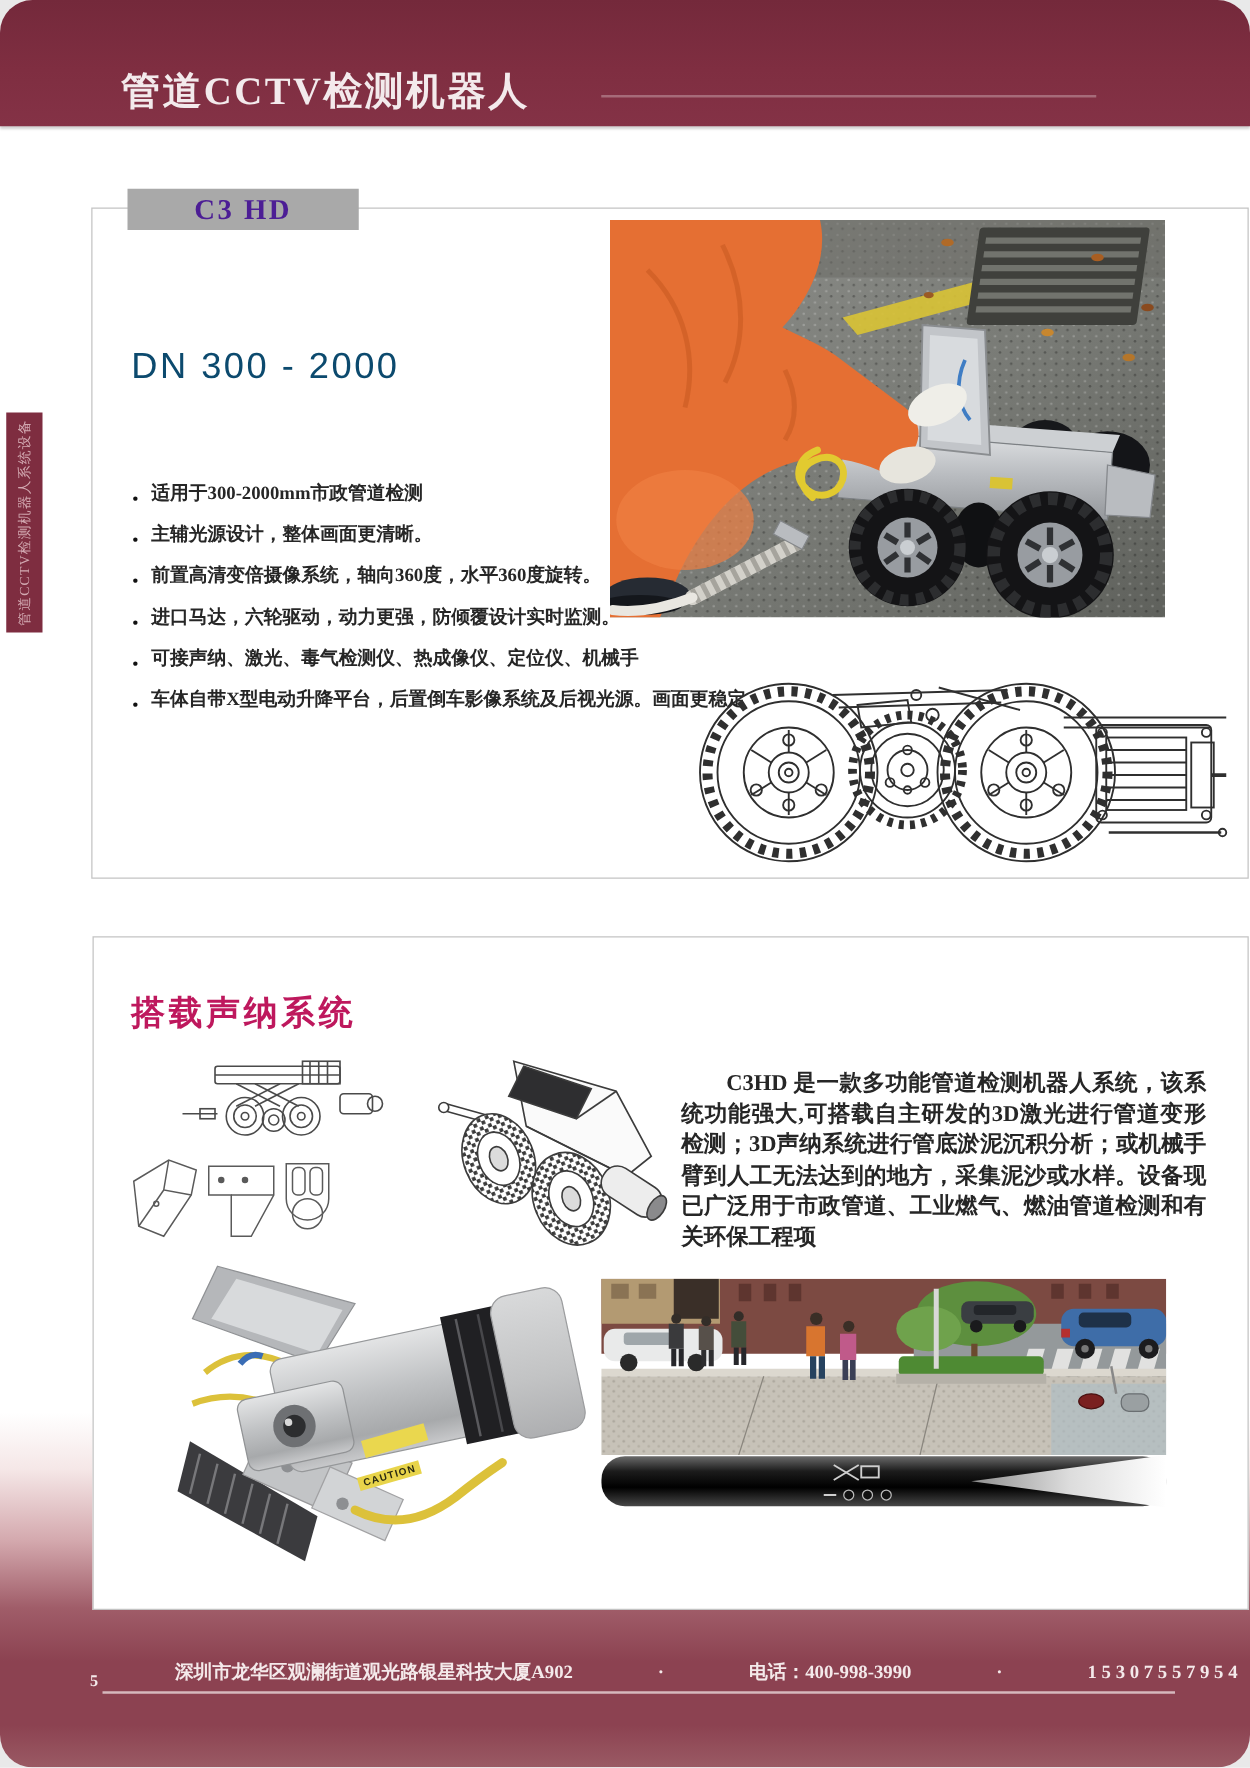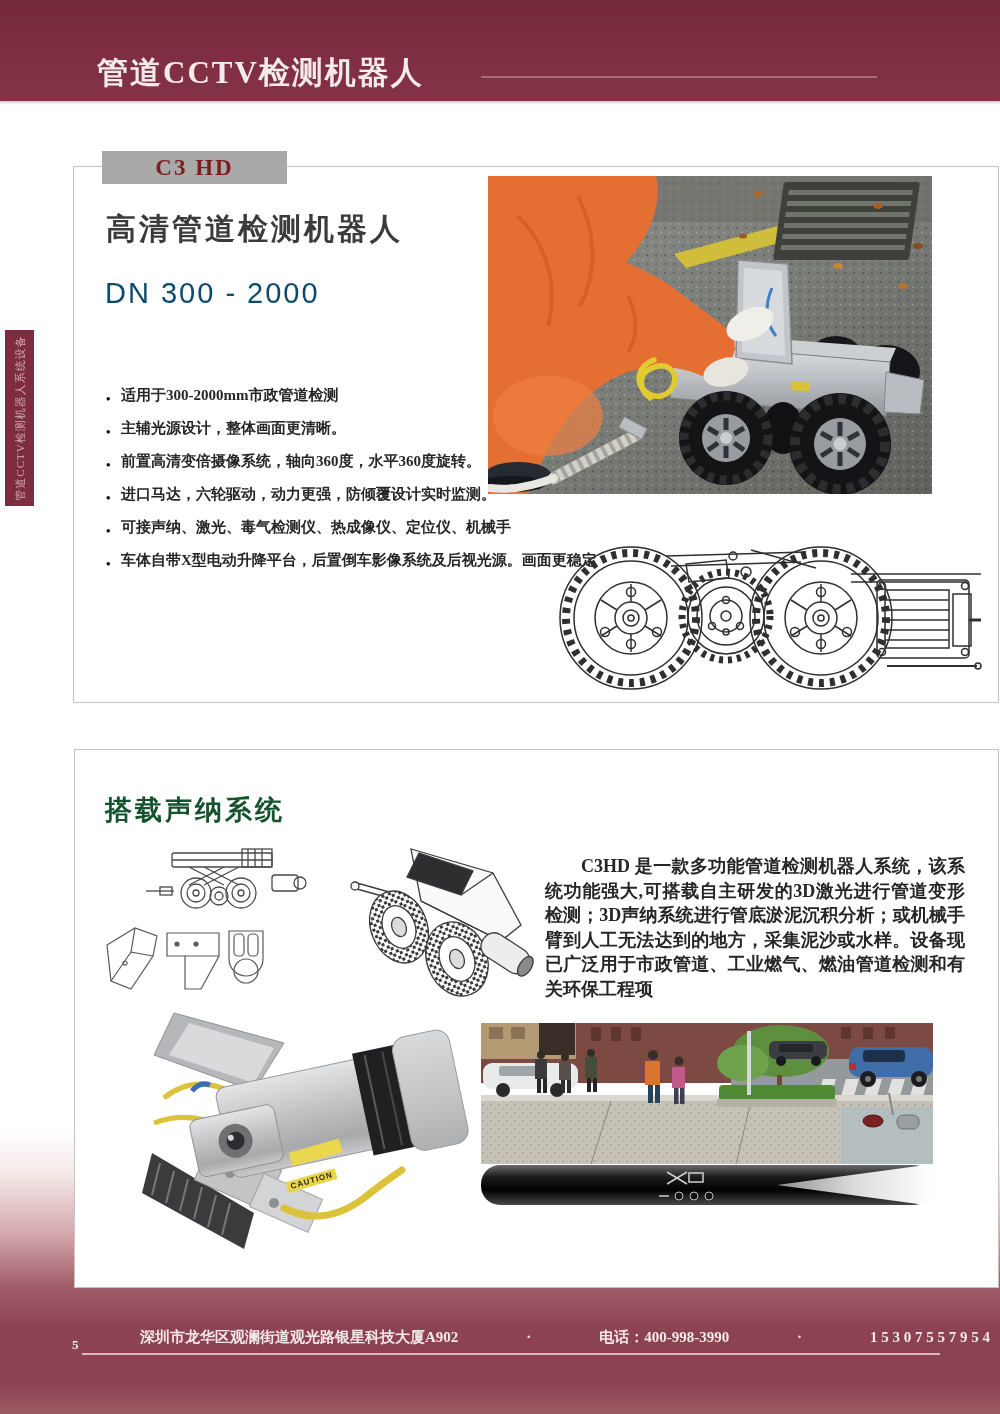--- a/index.html
+++ b/index.html
@@ -1,17 +1,17 @@
 <!DOCTYPE html>
 <html><head>
 <meta charset="utf-8">
 <style>
   html,body{margin:0;padding:0;background:#e9e9e9;}
   .page{position:relative;width:1000px;height:1414px;margin:0 auto;background:#ffffff;
-        overflow:hidden;font-family:"Liberation Serif","DejaVu Serif",serif;}
+        overflow:hidden;font-family:"Liberation Serif","DejaVu Serif",serif;border-radius:26px;}
   
   .header-band{position:absolute;left:0;top:0;width:1000px;height:101px;
                background:linear-gradient(180deg,#74293b 0%,#7f2e41 55%,#843246 100%);
                box-shadow:0 2px 2px rgba(0,0,0,.18);z-index:3;}
   .header-title{position:absolute;left:97px;top:52px;font-size:31px;font-weight:700;
                 color:#f3eaec;letter-spacing:2px;white-space:nowrap;}
   .header-rule{position:absolute;left:481px;top:76px;width:396px;height:2px;background:#a66b79;}
   
   .side-tab{position:absolute;left:5px;top:330px;width:29px;height:176px;background:#7e2d40;z-index:3;}
   .side-tab span{position:absolute;left:50%;top:50%;transform:translate(-50%,-50%) rotate(-90deg);
@@ -19,36 +19,36 @@
   
   .bottom-gradient{position:absolute;left:0;top:1130px;width:1000px;height:284px;z-index:0;
       background:linear-gradient(180deg,rgba(255,255,255,0) 0%,#f5e7e7 16%,#d4a9ae 36%,
                  #a05d69 55%,#8c4251 70%,#8c4251 88%,#9a5a64 100%);}
   
   .panel{position:absolute;background:#fff;border:1.5px solid #c3c3c3;z-index:1;}
   .panel1{left:73px;top:166px;width:924px;height:535px;}
   .panel2{left:74px;top:749px;width:923px;height:537px;}
   .model-badge{position:absolute;left:102px;top:151px;width:185px;height:33px;background:#a9a9a9;
                z-index:2;display:flex;align-items:center;justify-content:center;
-               font-size:23px;font-weight:600;color:#7f1d1d;letter-spacing:2px;}
+               font-size:23px;font-weight:600;color:#4c1d95;letter-spacing:2px;}
   .product-title{position:absolute;left:32px;top:42px;font-size:30px;font-weight:700;
                  color:#3b3b3b;letter-spacing:3px;white-space:nowrap;}
   .product-range{position:absolute;left:31px;top:110px;font-family:"Liberation Sans","DejaVu Sans",sans-serif;
                  font-size:29px;color:#0c4a6e;letter-spacing:2px;white-space:nowrap;}
   ul.features{position:absolute;left:30px;top:218px;width:540px;margin:0;padding:0;list-style:none;}
   ul.features li{position:relative;padding-left:17px;margin-bottom:12px;white-space:nowrap;
                  font-size:15px;line-height:21px;font-weight:700;color:#262626;}
   ul.features li::before{content:"•";position:absolute;left:2px;top:3px;font-size:13px;color:#111;}
   .figure{position:absolute;}
   .figure svg{display:block;width:100%;height:100%;}
   .worker-photo{left:414px;top:9px;width:444px;height:318px;}
   .robot-drawing{left:447px;top:349px;width:462px;height:182px;}
   
   .sonar-title{position:absolute;left:30px;top:42px;font-size:27px;font-weight:700;
-               color:#14532d;letter-spacing:3px;white-space:nowrap;text-align:right;}
+               color:#be185d;letter-spacing:3px;white-space:nowrap;text-align:right;}
   .sonar-desc{position:absolute;left:470px;top:104px;width:420px;font-size:18px;line-height:24.5px;
               font-weight:600;color:#262626;text-align:justify;text-indent:2em;}
   .drawing2a{left:69px;top:91px;width:170px;height:80px;}
   .drawing2b{left:26px;top:171px;width:165px;height:76px;}
   .drawing2c{left:266px;top:81px;width:195px;height:168px;}
   .sonar-photo{left:59px;top:253px;width:340px;height:251px;background:#fff;}
   .caution-label{position:absolute;left:152px;top:172px;transform:rotate(-16deg);
                  background:#e8d44a;color:#2a2a12;font-family:"Liberation Sans",sans-serif;
                  font-size:8px;font-weight:700;padding:1px 4px;letter-spacing:1px;}
   .street-photo{left:406px;top:273px;width:452px;height:141px;}
@@ -74,21 +74,20 @@
 
   <div class="side-tab">
     <span>管道CCTV检测机器人系统设备</span>
   </div>
 
   <div class="bottom-gradient"></div>
 
   <div class="model-badge">C3 HD</div>
 
   <div class="panel panel1">
-    <div class="product-title">高清管道检测机器人</div>
     <div class="product-range">DN 300 - 2000</div>
 
     <ul class="features">
       <li>适用于300-2000mm市政管道检测</li>
       <li>主辅光源设计，整体画面更清晰。</li>
       <li>前置高清变倍摄像系统，轴向360度，水平360度旋转。</li>
       <li>进口马达，六轮驱动，动力更强，防倾覆设计实时监测。</li>
       <li>可接声纳、激光、毒气检测仪、热成像仪、定位仪、机械手</li>
       <li>车体自带X型电动升降平台，后置倒车影像系统及后视光源。画面更稳定</li>
     </ul>

